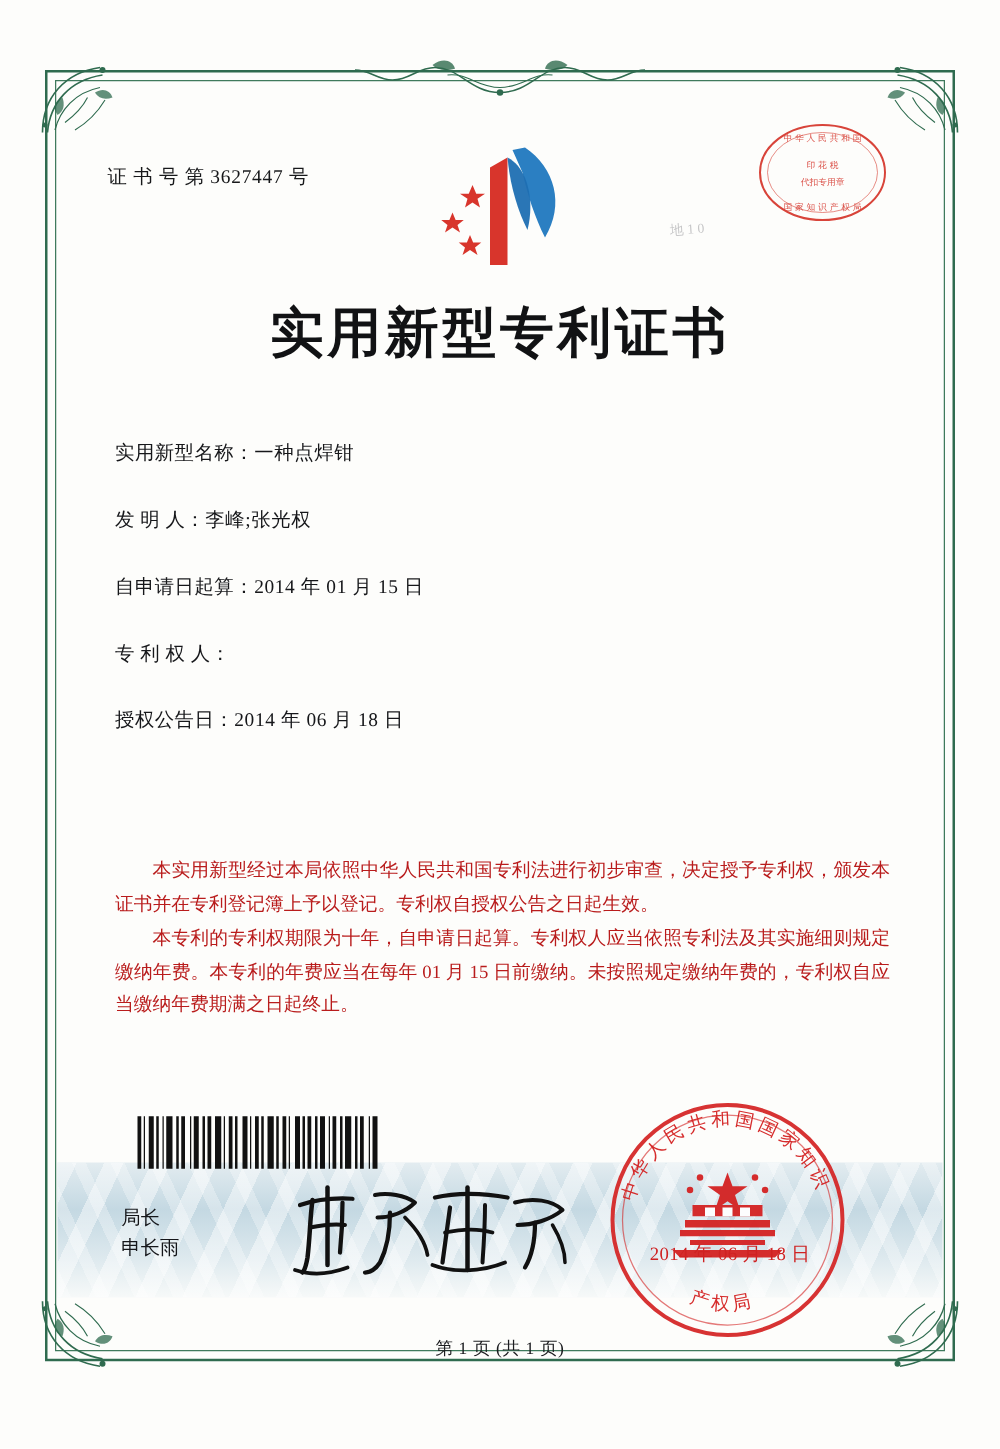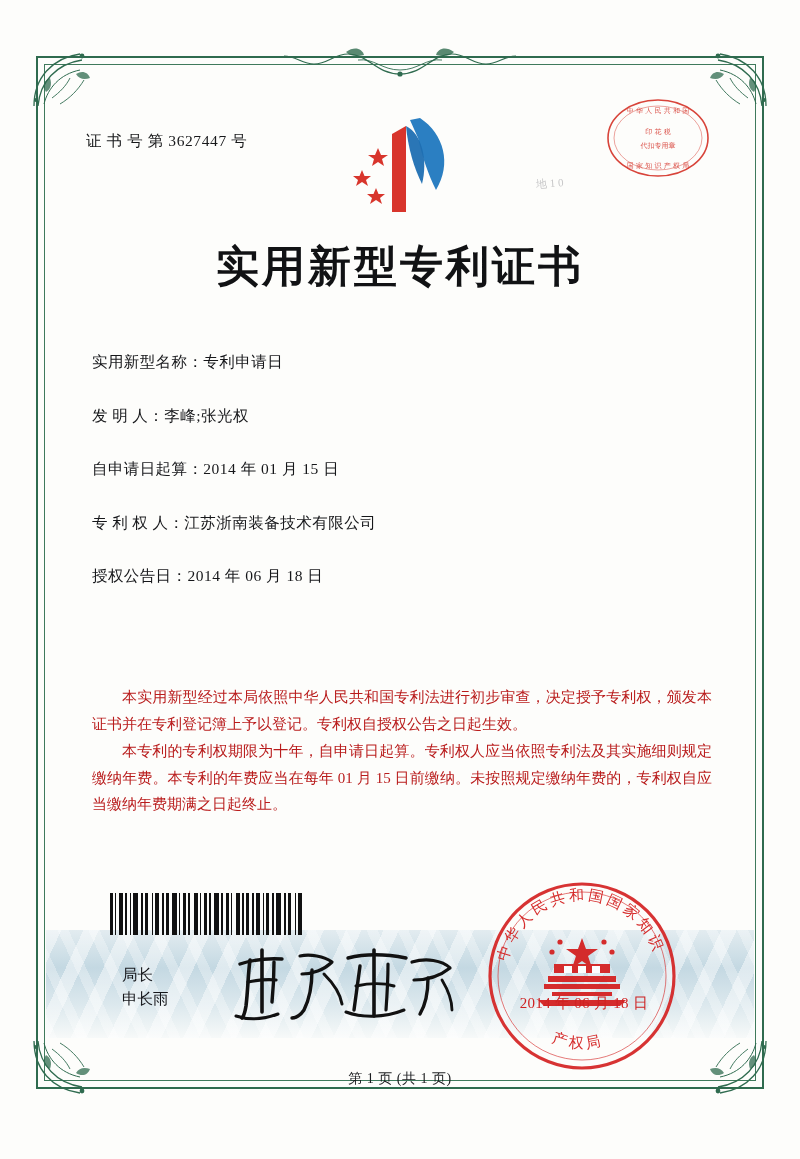--- a/index.html
+++ b/index.html
@@ -156,21 +156,21 @@
     content: "";
     position: absolute; inset: 0;
     background:
       repeating-linear-gradient(115deg, rgba(255,255,255,0.45) 0 14px, rgba(255,255,255,0) 14px 34px),
       repeating-linear-gradient(65deg, rgba(255,255,255,0.30) 0 10px, rgba(255,255,255,0) 10px 28px);
   }
 
   
   .sig-labels {
     position: absolute;
-    left: 122px; top: 963px;
+    left: 97px; top: 963px;
     font-size: 15.5px;
     line-height: 24px;
     color: #15161a;
   }
   .signature {
     position: absolute;
     left: 228px; top: 940px;
     width: 232px; height: 86px;
   }
   .signature svg { width: 100%; height: 100%; display: block; }
@@ -304,33 +304,32 @@
         <text x="56" y="72">国 家 知 识 产 权 局</text>
       </g>
     </svg>
   </div>
 
   <div class="title">实用新型专利证书</div>
 
   <div class="fields">
     <div class="field-row">
       <span class="field-label">实用新型名称：</span>
-      <span class="field-value">专利申请日</span>
+      <span class="field-value">一种点焊钳</span>
     </div>
     <div class="field-row">
       <span class="field-label">发   明   人：</span>
       <span class="field-value">李峰;张光权</span>
     </div>
     <div class="field-row">
       <span class="field-label">自申请日起算：</span>
       <span class="field-value">2014 年 01 月 15 日</span>
     </div>
     <div class="field-row">
       <span class="field-label">专 利 权 人：</span>
-      <span class="field-value">江苏浙南装备技术有限公司</span>
     </div>
     <div class="field-row">
       <span class="field-label">授权公告日：</span>
       <span class="field-value">2014 年 06 月 18 日</span>
     </div>
   </div>
 
   <div class="body-text">
     <p>本实用新型经过本局依照中华人民共和国专利法进行初步审查，决定授予专利权，颁发本证书并在专利登记簿上予以登记。专利权自授权公告之日起生效。</p>
     <p>本专利的专利权期限为十年，自申请日起算。专利权人应当依照专利法及其实施细则规定缴纳年费。本专利的年费应当在每年 01 月 15 日前缴纳。未按照规定缴纳年费的，专利权自应当缴纳年费期满之日起终止。</p>

